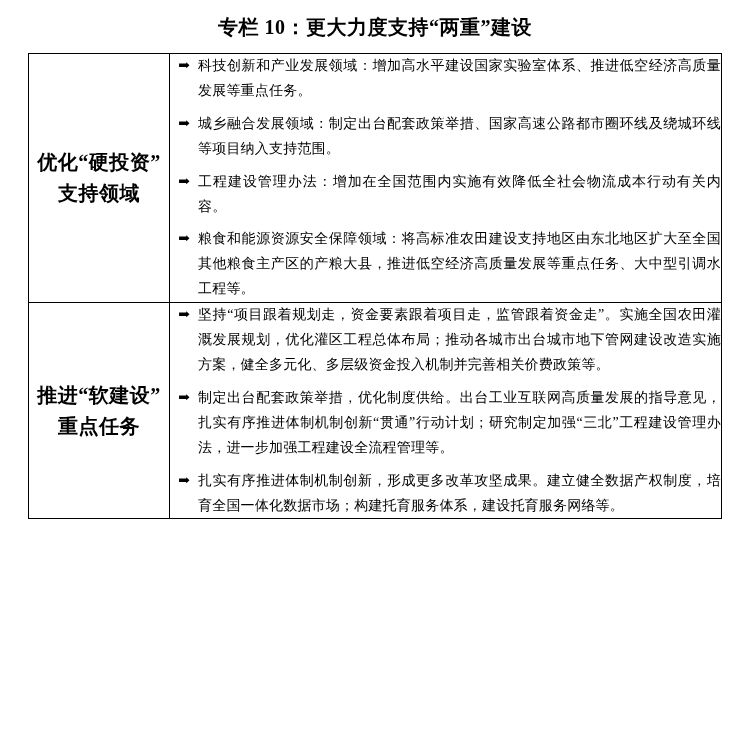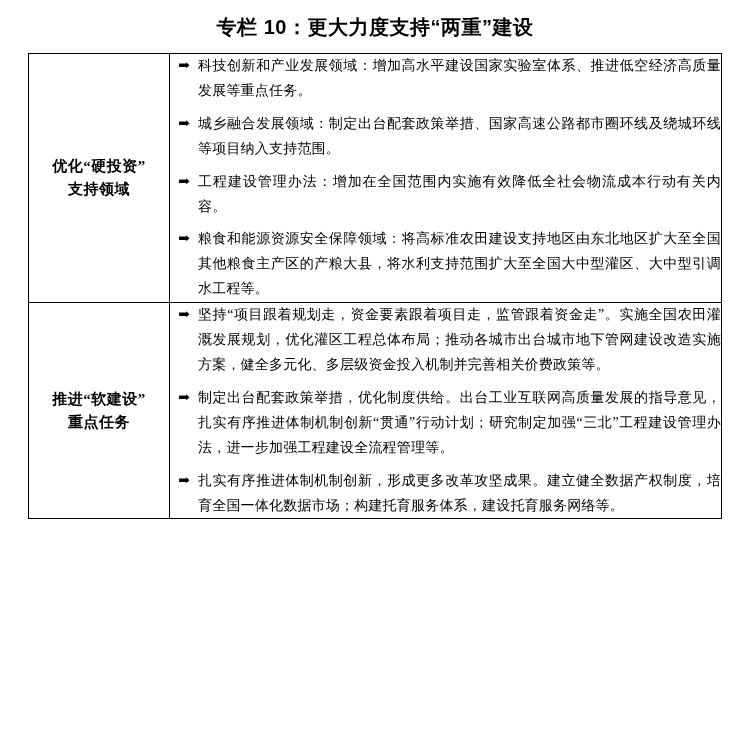--- a/index.html
+++ b/index.html
@@ -20,38 +20,38 @@
     box-sizing: border-box;
     position: relative;
   }
   .doc-title {
     text-align: center;
     font-size: 20px;
     font-weight: bold;
     letter-spacing: 0.5px;
     padding-top: 14px;
     padding-bottom: 12px;
-    font-family: Liberation Sans, sans-serif;
+    font-family: Liberation Serif, serif;
   }
   table.box {
     border-collapse: collapse;
     width: 694px;
     margin: 0 auto;
     table-layout: fixed;
   }
   table.box td {
     border: 1px solid #000000;
     vertical-align: middle;
     padding: 0;
   }
   td.label-cell {
     width: 140px;
     text-align: center;
     font-weight: bold;
-    font-size: 15px;
+    font-size: 20px;
     line-height: 1.55;
     letter-spacing: 0.5px;
     padding: 8px 6px;
   }
   td.content-cell {
     padding: 10px 12px 12px 6px;
   }
   ul.items {
     list-style: none;
     margin: 0;
@@ -108,21 +108,21 @@
             <li>
               <span class="bullet">➡</span>
               <span class="item-text">城乡融合发展领域：制定出台配套政策举措、国家高速公路都市圈环线及绕城环线等项目纳入支持范围。</span>
             </li>
             <li>
               <span class="bullet">➡</span>
               <span class="item-text">工程建设管理办法：增加在全国范围内实施有效降低全社会物流成本行动有关内容。</span>
             </li>
             <li>
               <span class="bullet">➡</span>
-              <span class="item-text">粮食和能源资源安全保障领域：将高标准农田建设支持地区由东北地区扩大至全国其他粮食主产区的产粮大县，将水利支持范围扩大至全国大中型灌区、大中型引调水工程等。</span>
+              <span class="item-text">粮食和能源资源安全保障领域：将高标准农田建设支持地区由东北地区扩大至全国其他粮食主产区的产粮大县，推进低空经济高质量发展等重点任务、大中型引调水工程等。</span>
             </li>
           </ul>
         </td>
       </tr>
       <tr>
         <td class="label-cell">
           <span class="label-line">推进“软建设”</span>
           <span class="label-line">重点任务</span>
         </td>
         <td class="content-cell">

